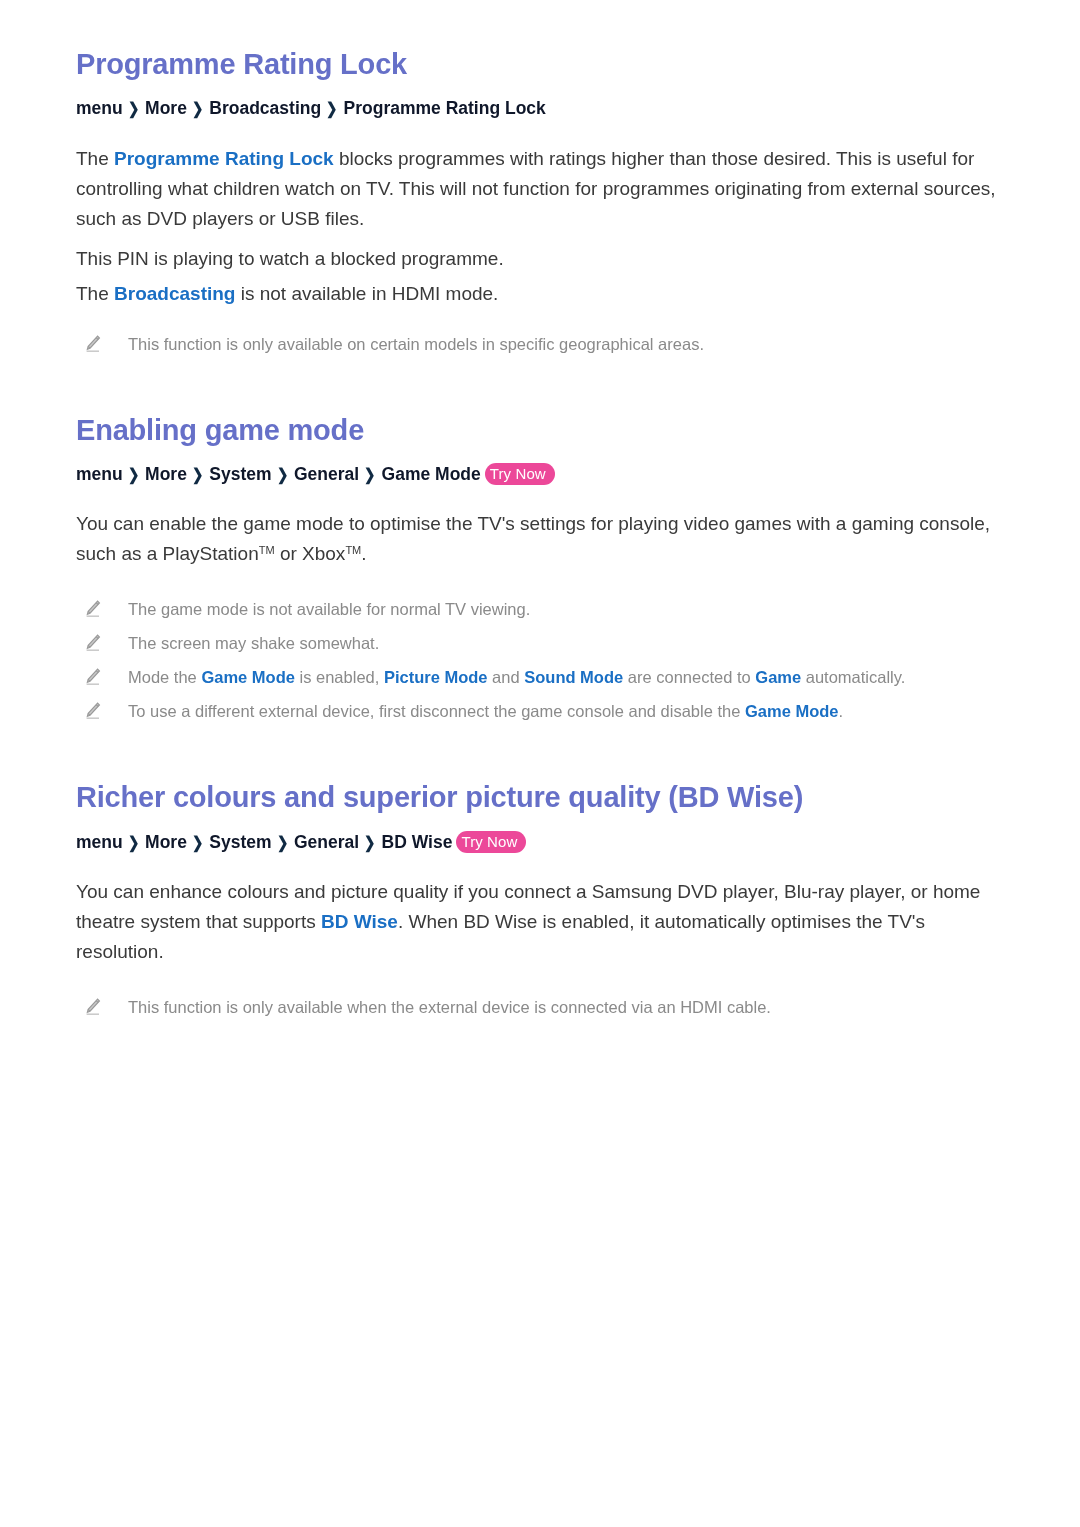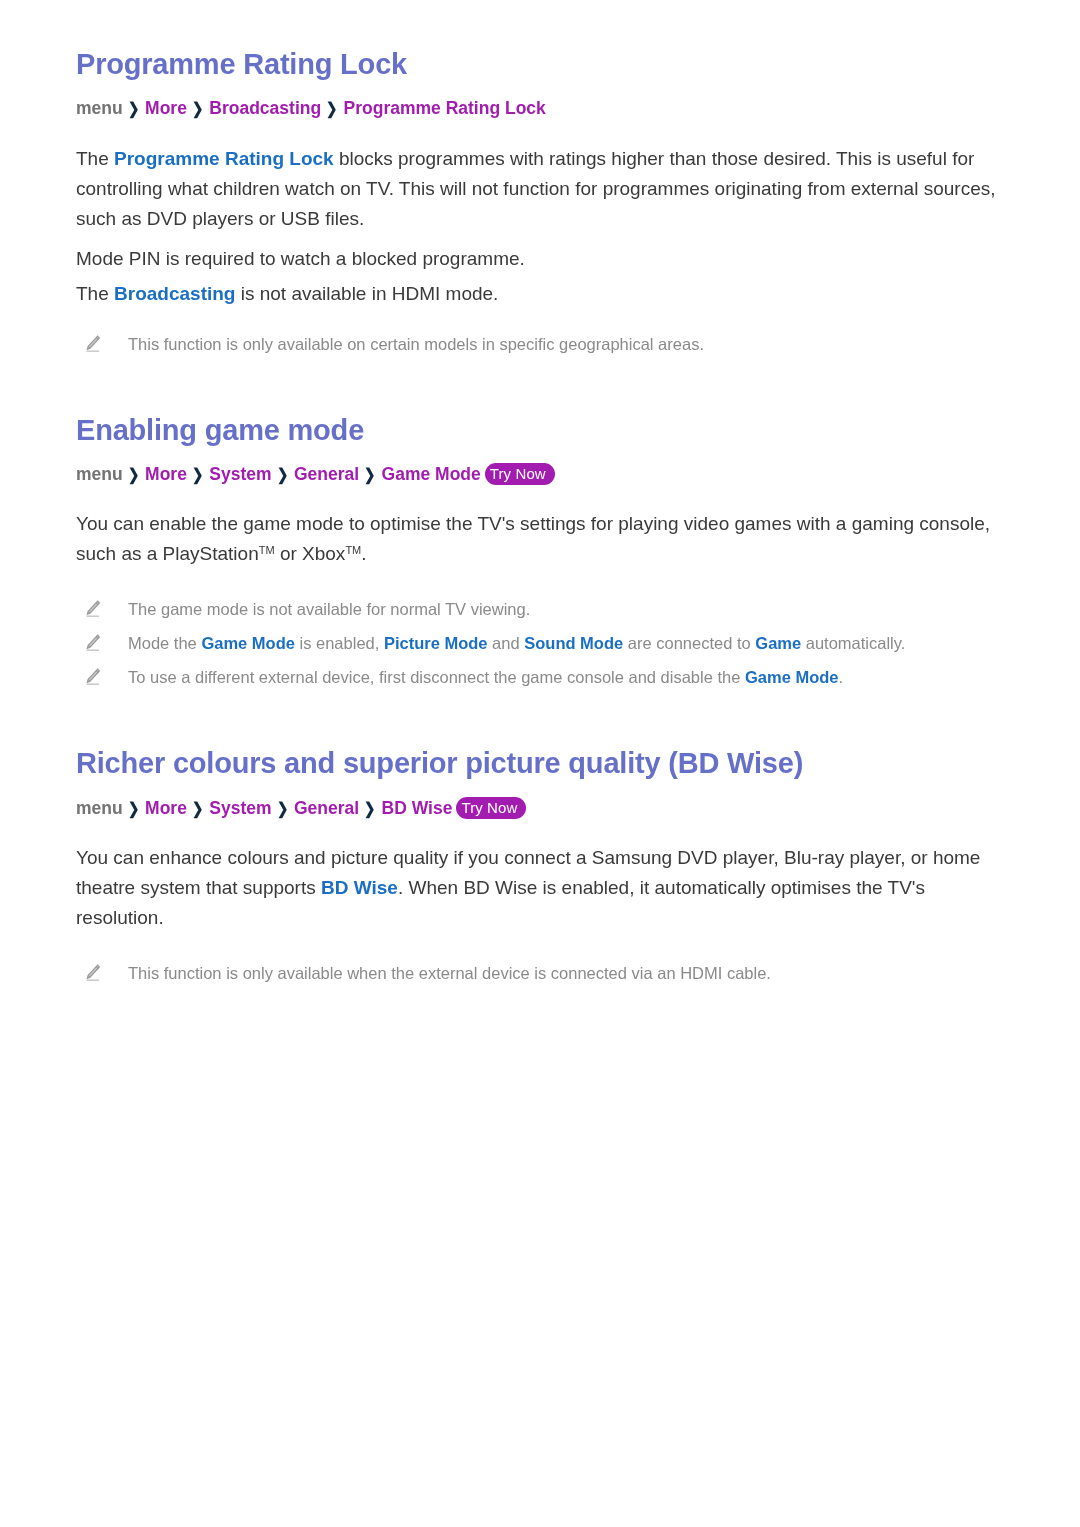--- a/index.html
+++ b/index.html
@@ -32,33 +32,33 @@
 
   
   .breadcrumb {
     font-size: 17.5px;
     font-weight: bold;
     color: #1a6fc4;
     margin: 0 0 22px 0;
     line-height: 1.5;
     white-space: nowrap;
   }
-  .breadcrumb .crumb-root { color: #737373; }
-  .breadcrumb .crumb { color: #a21caf; }
+  .breadcrumb .crumb-root { color: #0f172a; }
+  .breadcrumb .crumb { color: #0f172a; }
   .breadcrumb .sep {
     color: #102a43;
     font-weight: bold;
     font-size: 16px;
     padding: 0 5px 0 4px;
     display: inline-block;
     transform: scaleX(0.85);
   }
   .try-now {
     display: inline-block;
-    background: #a21caf;
+    background: #ec4899;
     color: #ffffff;
     font-size: 15px;
     font-weight: normal;
     border-radius: 11px;
     padding: 1px 9px 2px 5px;
     margin-left: 4px;
     line-height: 19px;
     vertical-align: 1px;
     letter-spacing: 0.1px;
   }
@@ -113,21 +113,21 @@
 </style>
 </head>
 <body>
 
 <div class="page">
   <div id="sections-root">
       <section>
         <h1 class="section-title">Programme Rating Lock</h1>
         <div class="breadcrumb"><span class="crumb-root">menu</span><span class="sep">❯</span><span class="crumb">More</span><span class="sep">❯</span><span class="crumb">Broadcasting</span><span class="sep">❯</span><span class="crumb">Programme Rating Lock</span></div>
         <p class="body"><span>The </span><span class="hl">Programme Rating Lock</span><span> blocks programmes with ratings higher than those desired. This is useful for controlling what children watch on TV. This will not function for programmes originating from external sources, such as DVD players or USB files.</span></p>
-        <p class="body tight"><span>Mode PIN is required to watch a blocked programme.</span></p>
+        <p class="body tight"><span>This PIN is playing to watch a blocked programme.</span></p>
         <p class="body tight"><span>The </span><span class="hl">Broadcasting</span><span> is not available in HDMI mode.</span></p>
         <div class="gap-sm"></div>
         <div class="note">
           <span class="note-icon">
             <svg width="18" height="20" viewBox="0 0 18 20" xmlns="http://www.w3.org/2000/svg">
               <g fill="none" stroke="#9a9a9a" stroke-width="1.2">
                 <path d="M13.6 2.2 L15.4 4.0 L6.0 14.2 L3.4 15.2 L4.2 12.4 Z" fill="#c9c9c9"></path>
                 <path d="M12.2 3.7 L14.0 5.5"></path>
                 <path d="M4.2 12.4 L6.0 14.2"></path>
               </g>
@@ -160,20 +160,33 @@
           <span class="note-icon">
             <svg width="18" height="20" viewBox="0 0 18 20" xmlns="http://www.w3.org/2000/svg">
               <g fill="none" stroke="#9a9a9a" stroke-width="1.2">
                 <path d="M13.6 2.2 L15.4 4.0 L6.0 14.2 L3.4 15.2 L4.2 12.4 Z" fill="#c9c9c9"></path>
                 <path d="M12.2 3.7 L14.0 5.5"></path>
                 <path d="M4.2 12.4 L6.0 14.2"></path>
               </g>
               <rect x="2.6" y="16.6" width="12.4" height="1.1" fill="#b5b5b5"></rect>
             </svg>
           </span>
+          <span class="note-text"><span>The screen may shake somewhat.</span></span>
+        </div>
+        <div class="note">
+          <span class="note-icon">
+            <svg width="18" height="20" viewBox="0 0 18 20" xmlns="http://www.w3.org/2000/svg">
+              <g fill="none" stroke="#9a9a9a" stroke-width="1.2">
+                <path d="M13.6 2.2 L15.4 4.0 L6.0 14.2 L3.4 15.2 L4.2 12.4 Z" fill="#c9c9c9"></path>
+                <path d="M12.2 3.7 L14.0 5.5"></path>
+                <path d="M4.2 12.4 L6.0 14.2"></path>
+              </g>
+              <rect x="2.6" y="16.6" width="12.4" height="1.1" fill="#b5b5b5"></rect>
+            </svg>
+          </span>
           <span class="note-text"><span>Mode the </span><span class="hl">Game Mode</span><span> is enabled, </span><span class="hl">Picture Mode</span><span> and </span><span class="hl">Sound Mode</span><span> are connected to </span><span class="hl">Game</span><span> automatically.</span></span>
         </div>
         <div class="note">
           <span class="note-icon">
             <svg width="18" height="20" viewBox="0 0 18 20" xmlns="http://www.w3.org/2000/svg">
               <g fill="none" stroke="#9a9a9a" stroke-width="1.2">
                 <path d="M13.6 2.2 L15.4 4.0 L6.0 14.2 L3.4 15.2 L4.2 12.4 Z" fill="#c9c9c9"></path>
                 <path d="M12.2 3.7 L14.0 5.5"></path>
                 <path d="M4.2 12.4 L6.0 14.2"></path>
               </g>

